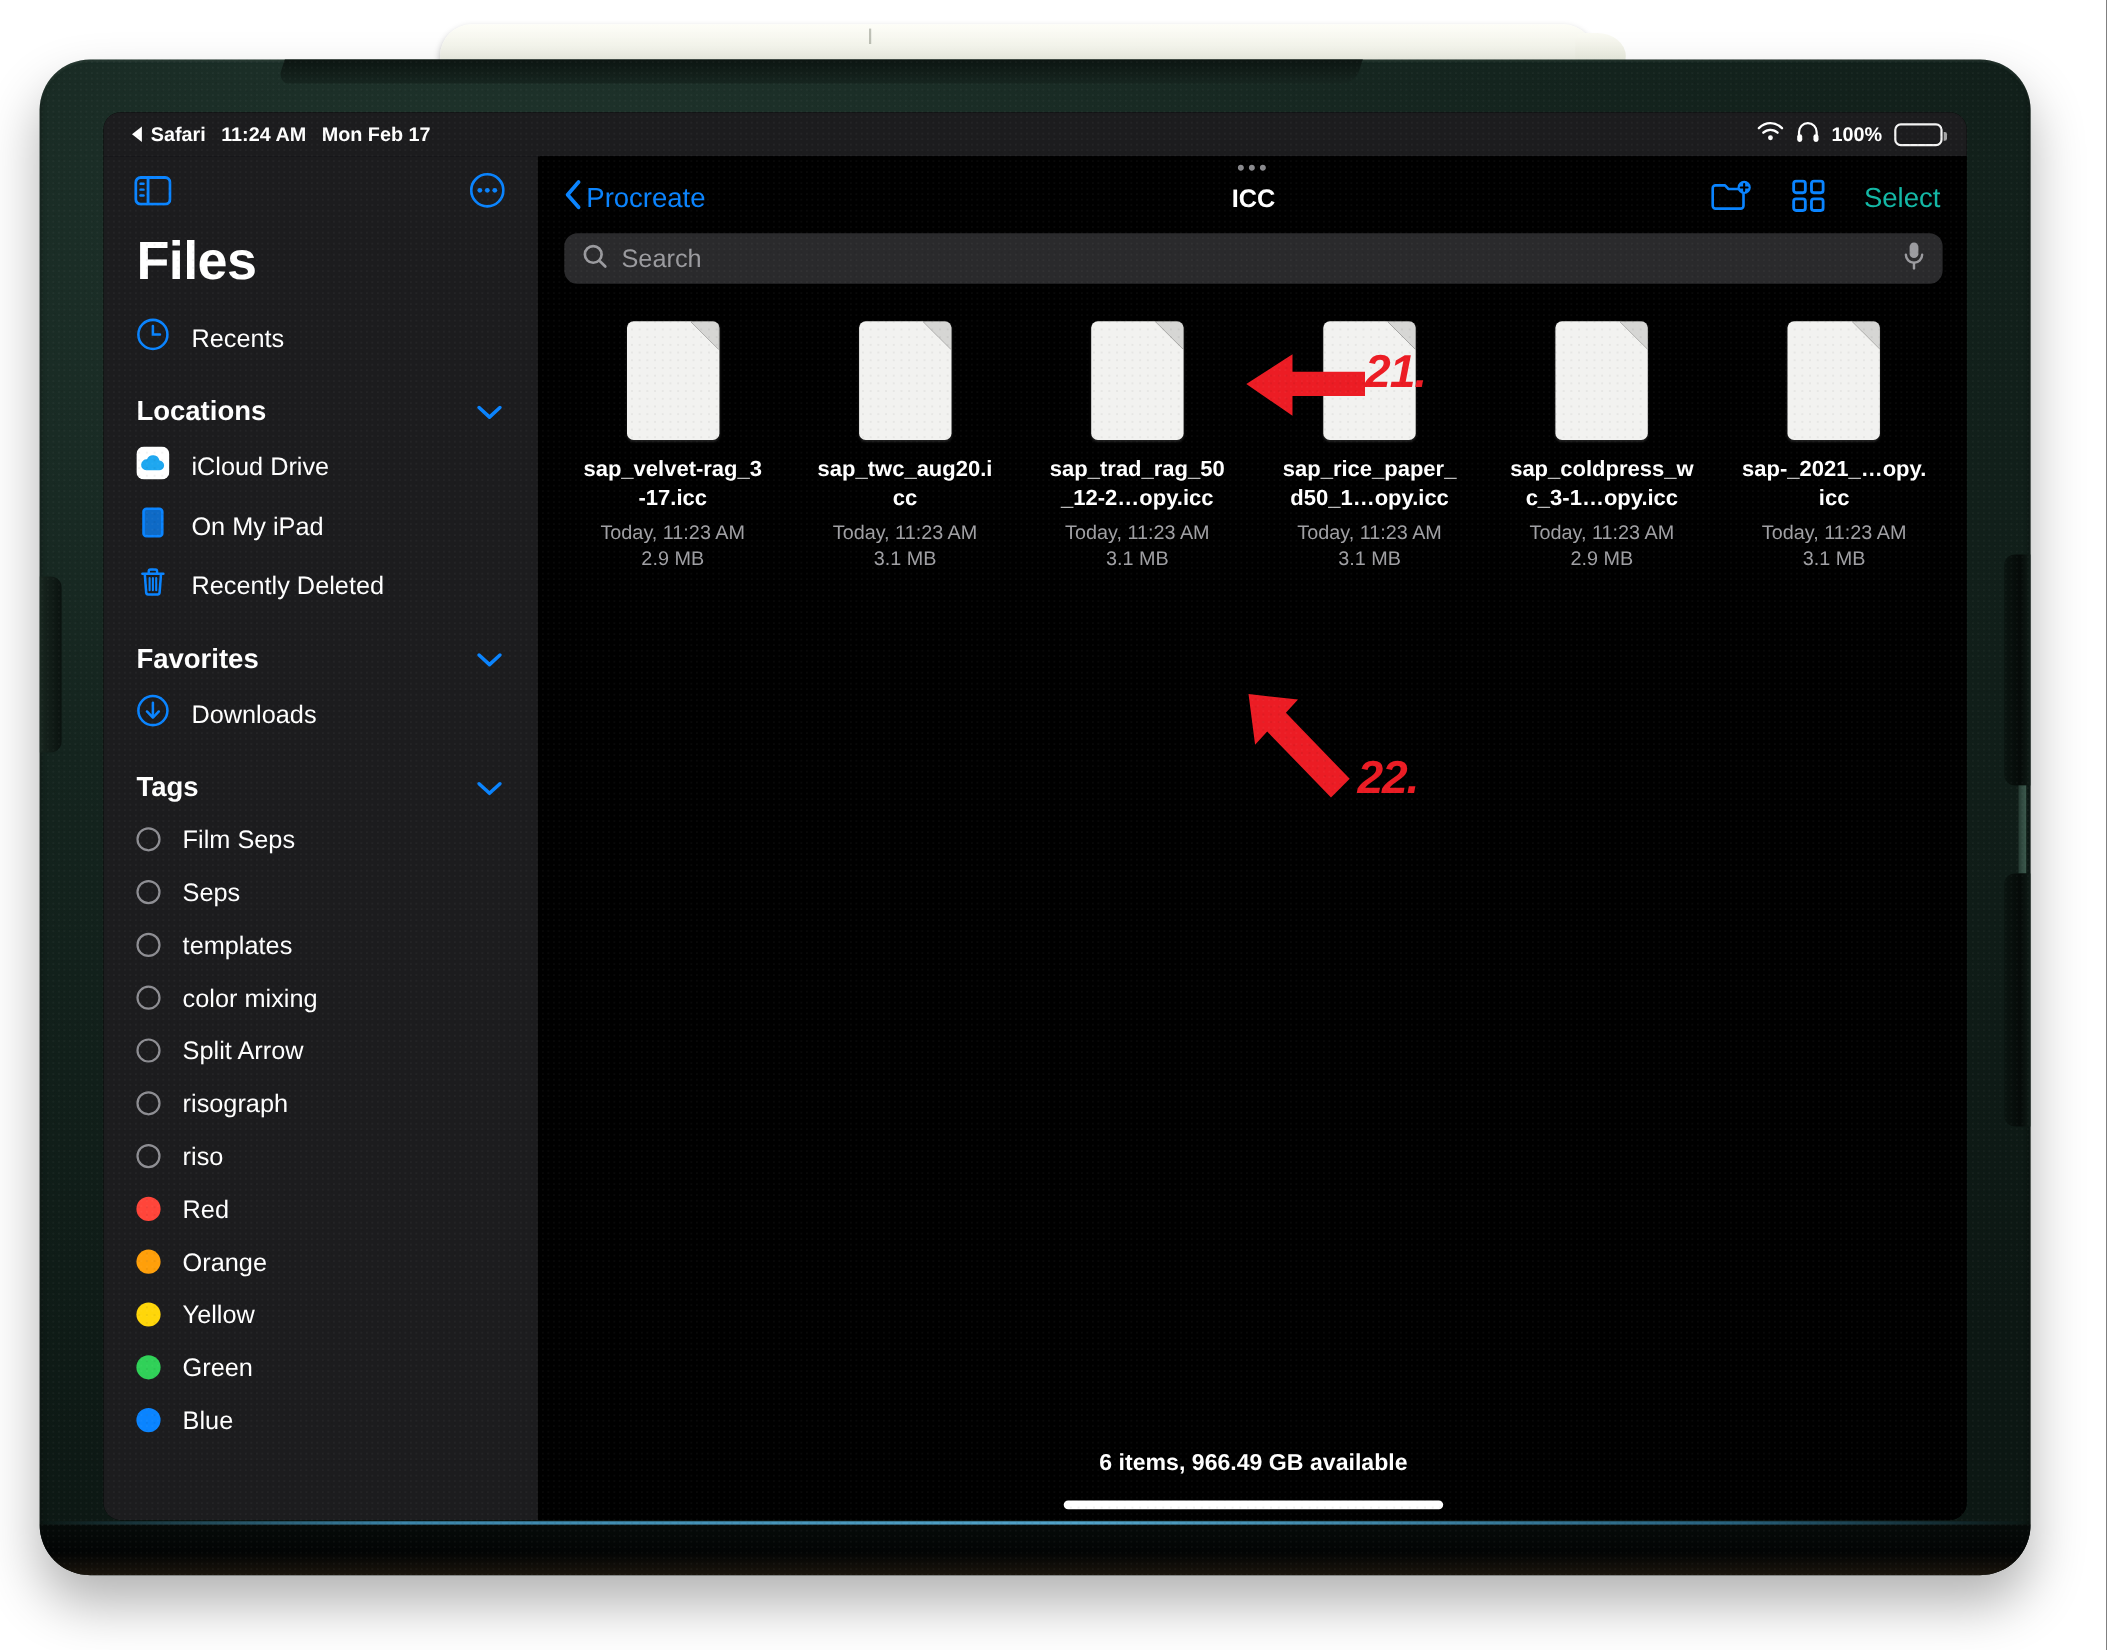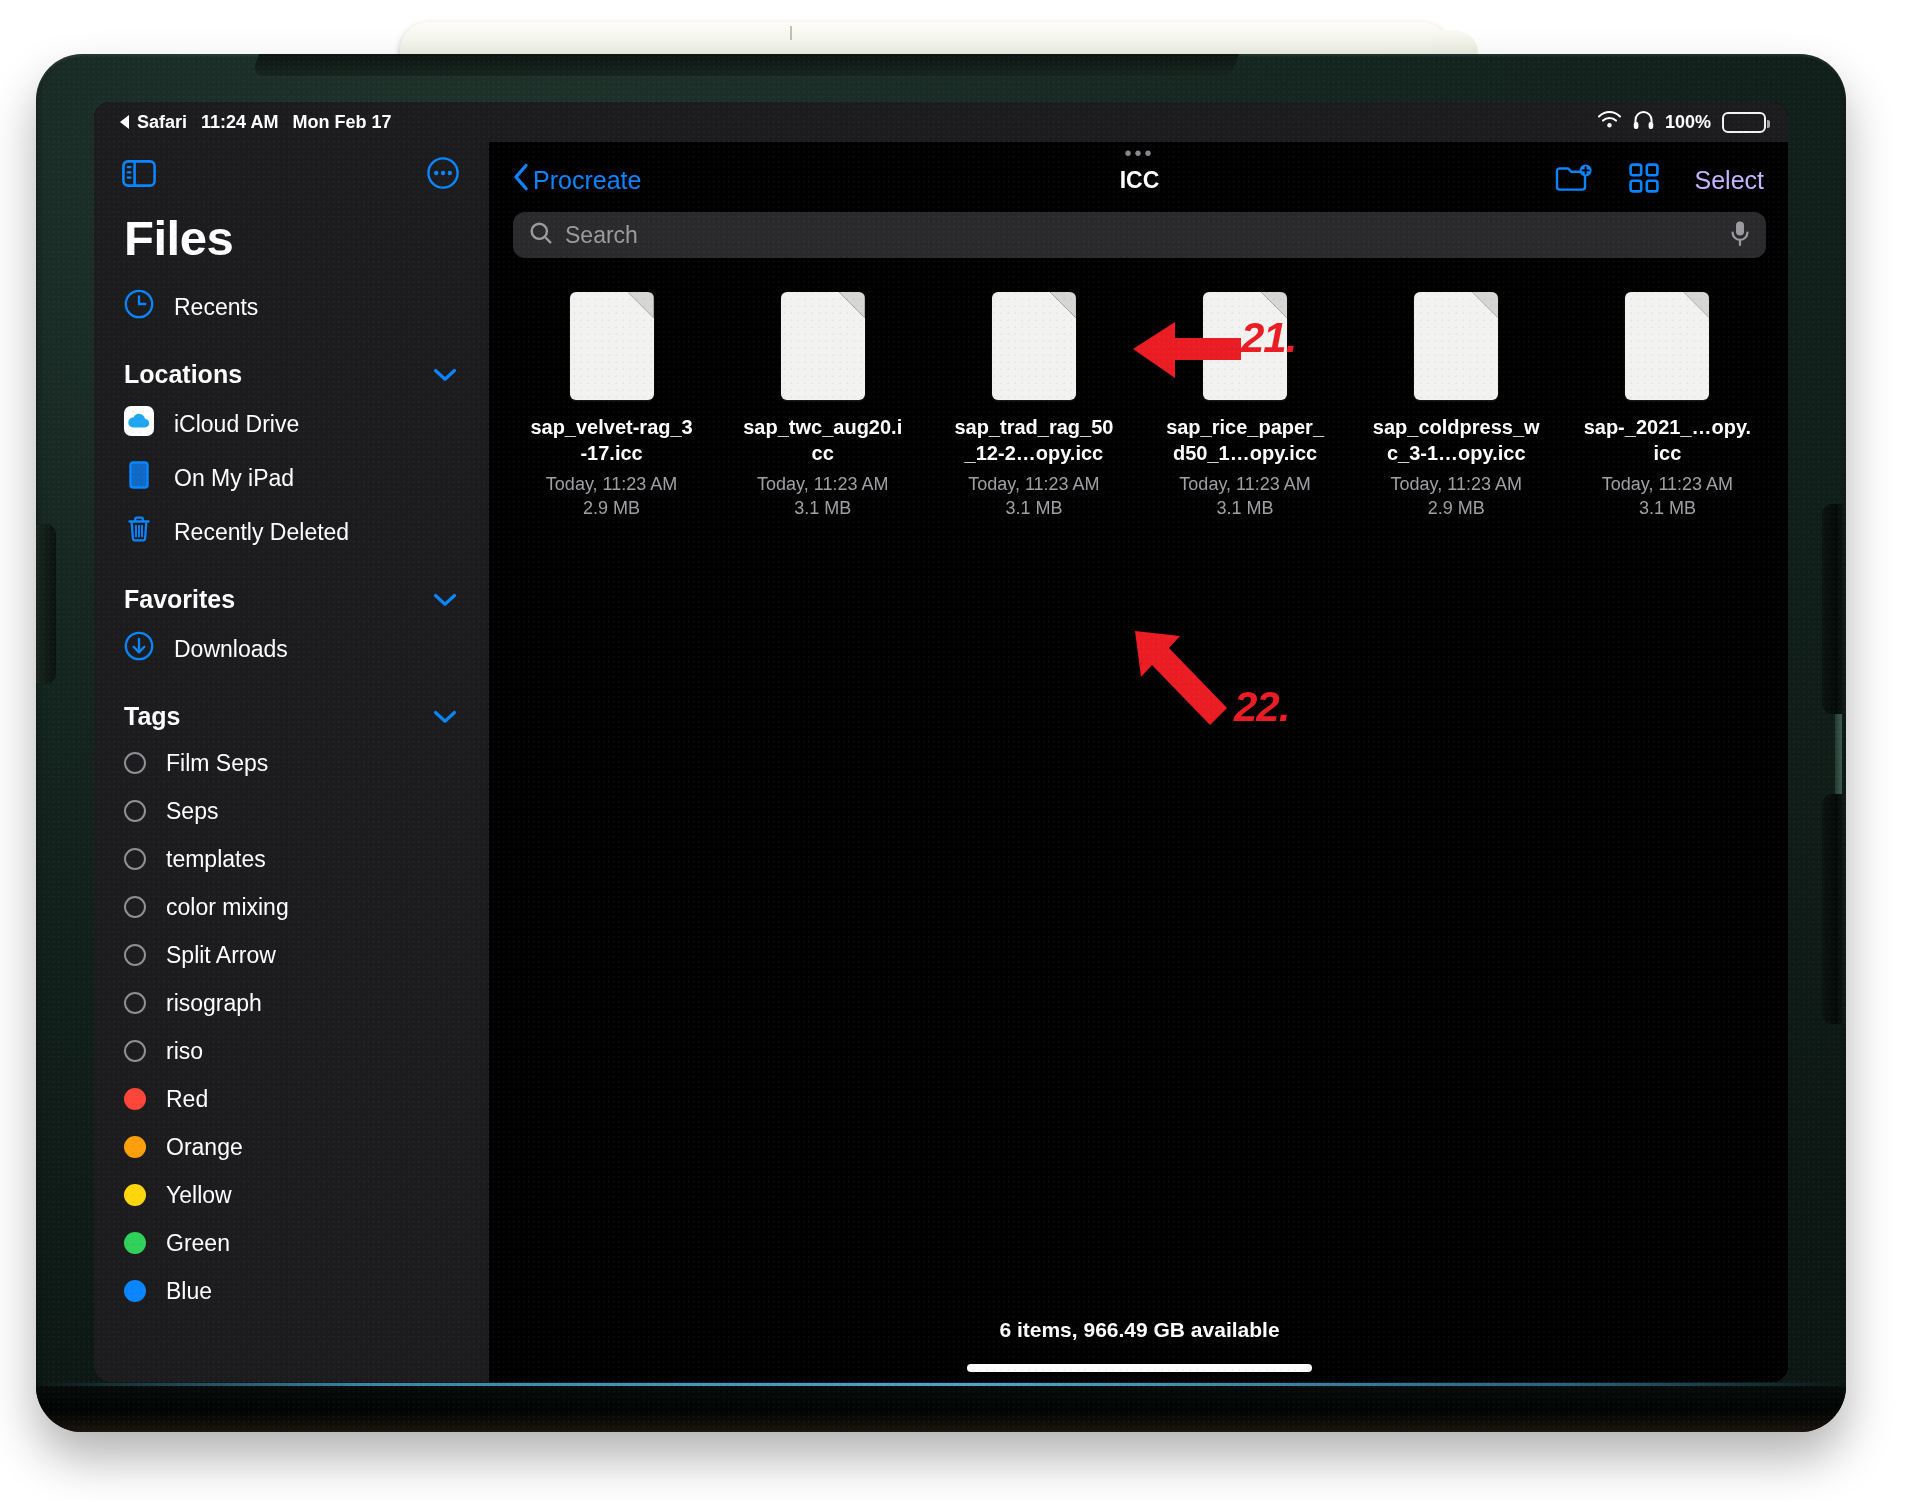--- a/index.html
+++ b/index.html
@@ -165,21 +165,21 @@
   #navbar {
     height:66px; flex:0 0 66px; display:flex; align-items:center;
     padding:10px 24px 0 22px; position:relative;
   }
   #nav-back { display:flex; align-items:center; gap:4px; color:#0a84ff; font-size:25px; }
   #nav-title {
     position:absolute; left:0; right:0; text-align:center;
     color:#fff; font-size:23px; font-weight:700; pointer-events:none;
   }
   #nav-right { margin-left:auto; display:flex; align-items:center; gap:36px; z-index:2; }
-  #select-btn { color:#c4b5fd; font-size:25px; }
+  #select-btn { color:#14b8a6; font-size:25px; }
 
   #searchwrap { padding:4px 22px 10px 22px; }
   #searchbar {
     height:46px; background:#2a2a2c; border-radius:12px;
     display:flex; align-items:center; gap:12px; padding:0 16px;
   }
   #search-input {
     flex:1; background:transparent; border:0; outline:0;
     color:#fff; font-size:23px; font-family:inherit;
   }

